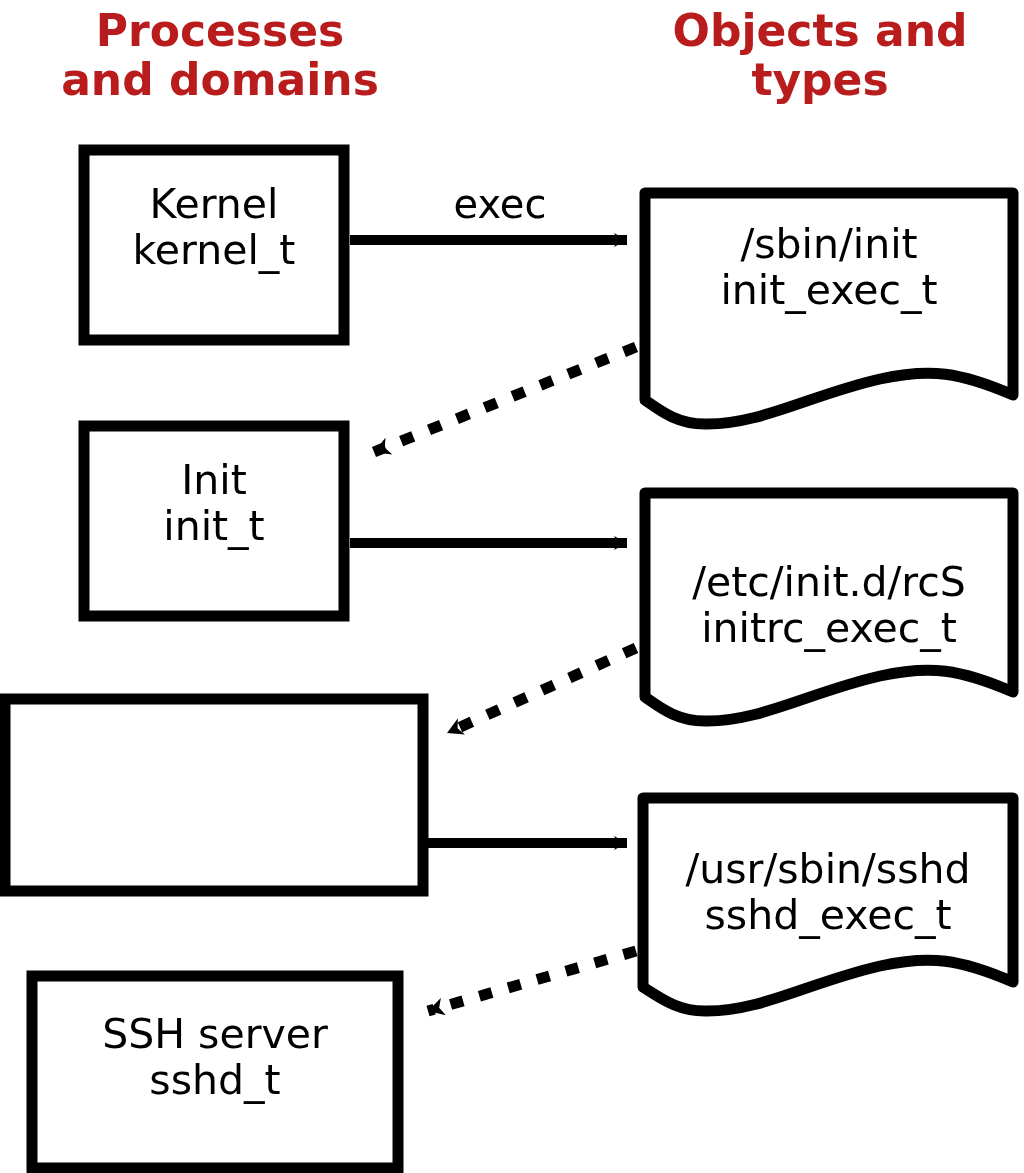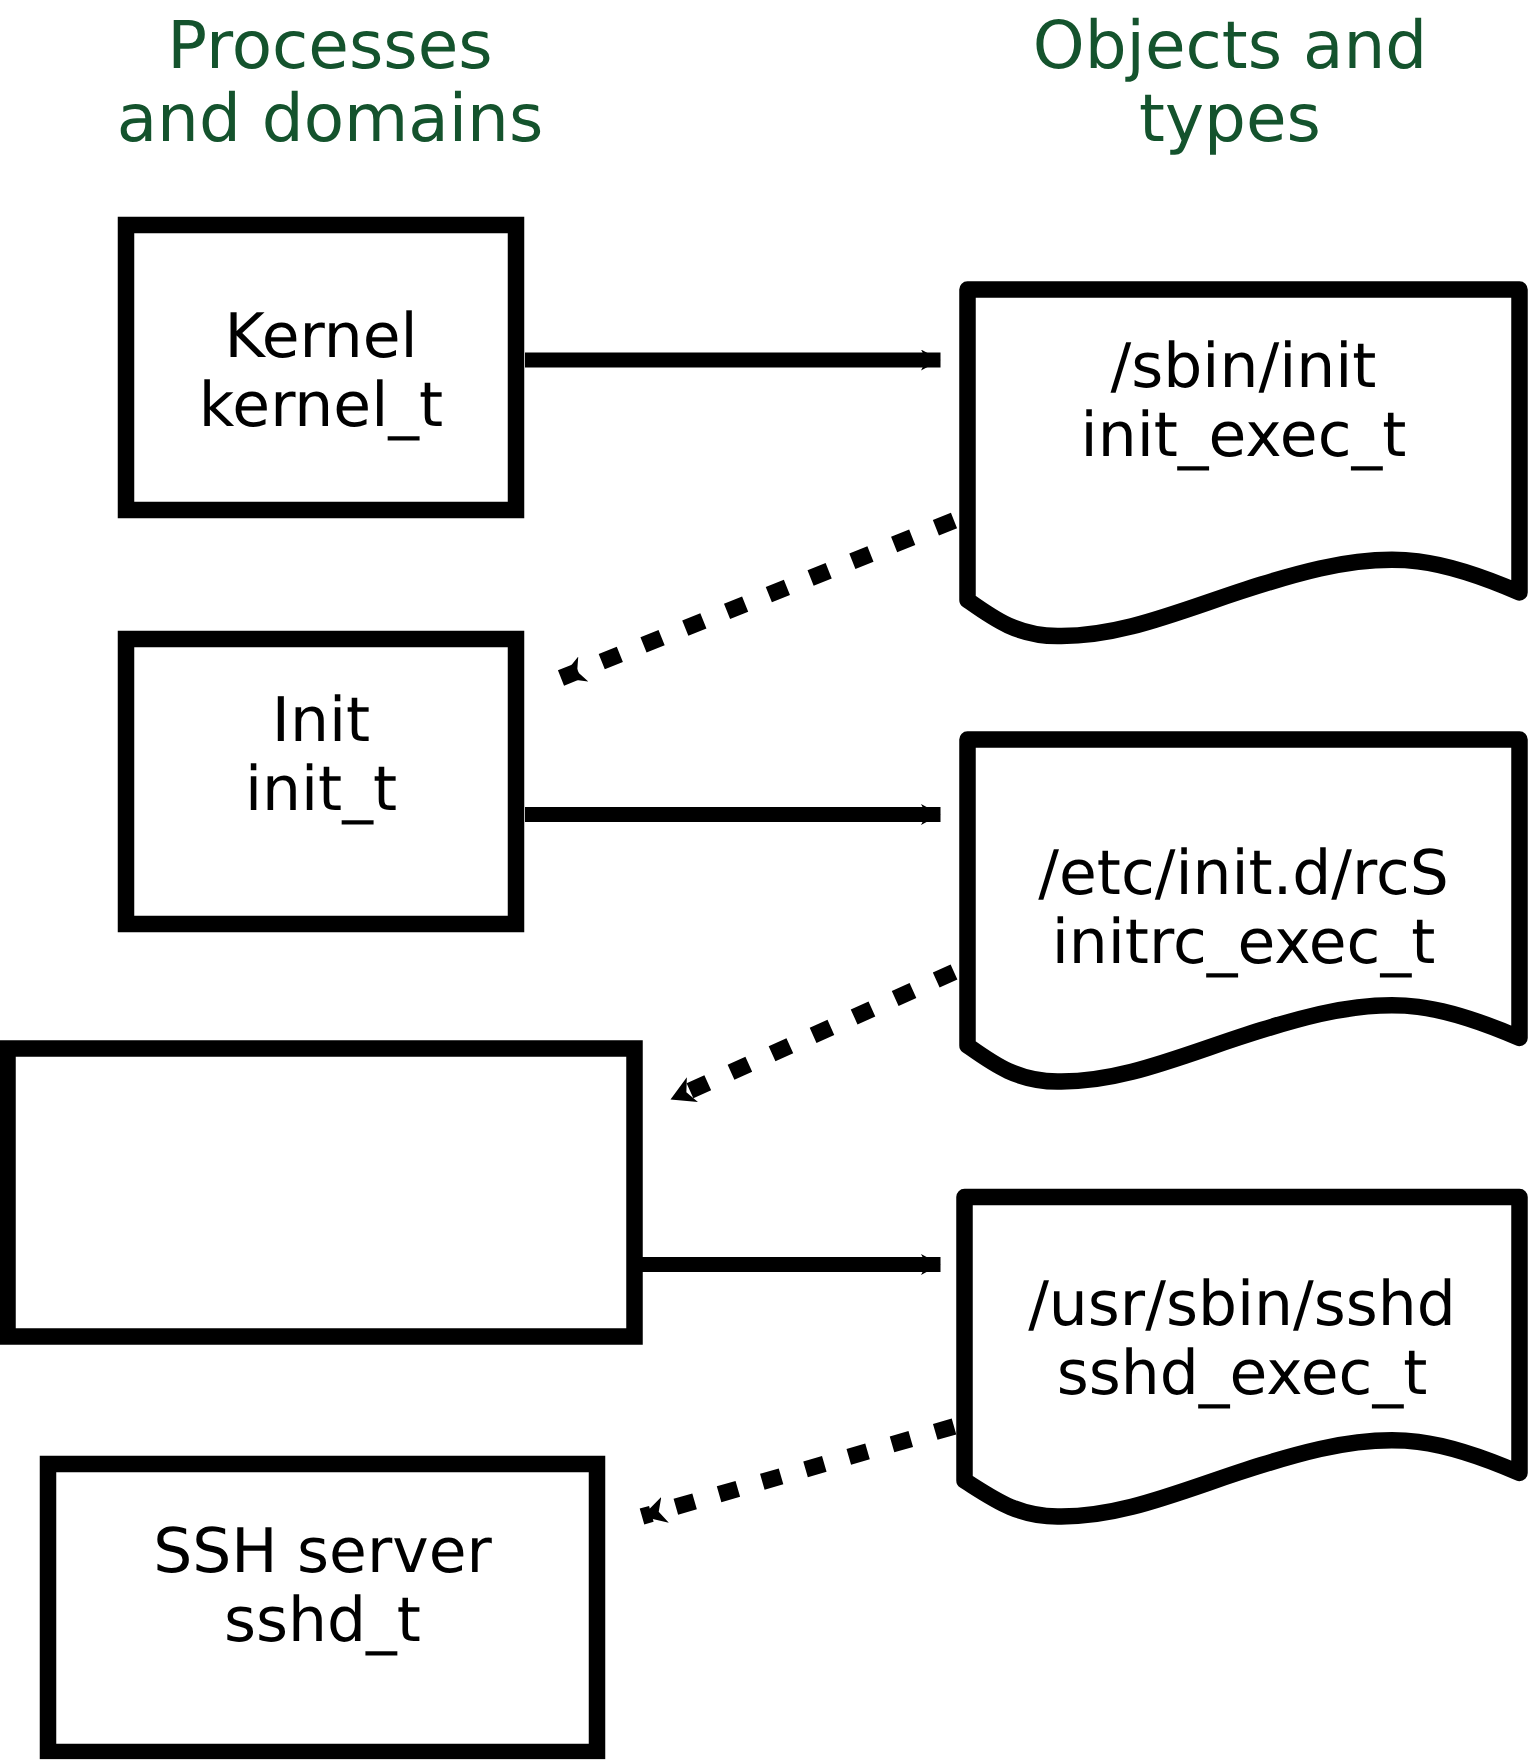--- a/index.html
+++ b/index.html
@@ -18,25 +18,25 @@
     overflow: hidden;
   }
   #diagram-svg {
     position: absolute;
     left: 0;
     top: 0;
     width: 1024px;
     height: 1173px;
   }
   .col-title {
-    font-weight: normal;
+    font-weight: bold;
     font-size: 44px;
     line-height: 1.12;
     text-align: center;
-    color: #14532d;
+    color: #b91c1c;
     white-space: pre-line;
     letter-spacing: 0px;
   }
   .node-label {
     font-size: 41px;
     line-height: 1.12;
     text-align: center;
     color: #000000;
     white-space: pre-line;
   }
@@ -101,33 +101,34 @@
 
     <line x1="428" y1="843" x2="627" y2="843" stroke="#000000" stroke-width="10" marker-end="url(#dart-solid)"></line>
 
     <line x1="636" y1="347" x2="374" y2="452" stroke="#000000" stroke-width="11" stroke-dasharray="13 17" stroke-linecap="butt" marker-end="url(#dart-dotted)"></line>
 
     <line x1="636" y1="648" x2="447" y2="733" stroke="#000000" stroke-width="11" stroke-dasharray="13 17" stroke-linecap="butt" marker-end="url(#dart-dotted)"></line>
 
     <line x1="636" y1="951" x2="428" y2="1011" stroke="#000000" stroke-width="11" stroke-dasharray="13 17" stroke-linecap="butt" marker-end="url(#dart-dotted)"></line>
   </svg>
 
-  <div class="abs node-label" style="left:84px; top:182px; width:260px;margin-top:20px;">Kernel
+  <div class="abs node-label" style="left:84px; top:182px; width:260px;">Kernel
 kernel_t</div>
 
   <div class="abs node-label" style="left:84px; top:458px; width:260px;">Init
 init_t</div>
 
 
   <div class="abs node-label" style="left:32px; top:1012px; width:366px;">SSH server
 sshd_t</div>
 
   <div class="abs node-label" style="left:645px; top:222px; width:368px;">/sbin/init
 init_exec_t</div>
 
   <div class="abs node-label" style="left:645px; top:522px; width:368px;margin-top:38px;">/etc/init.d/rcS
 initrc_exec_t</div>
 
   <div class="abs node-label" style="left:643px; top:827px; width:370px;margin-top:20px;">/usr/sbin/sshd
 sshd_exec_t</div>
 
+  <div class="abs edge-label" style="left:410px; top:184px; width:180px;">exec</div>
 
 </div>
 
 </body></html>

